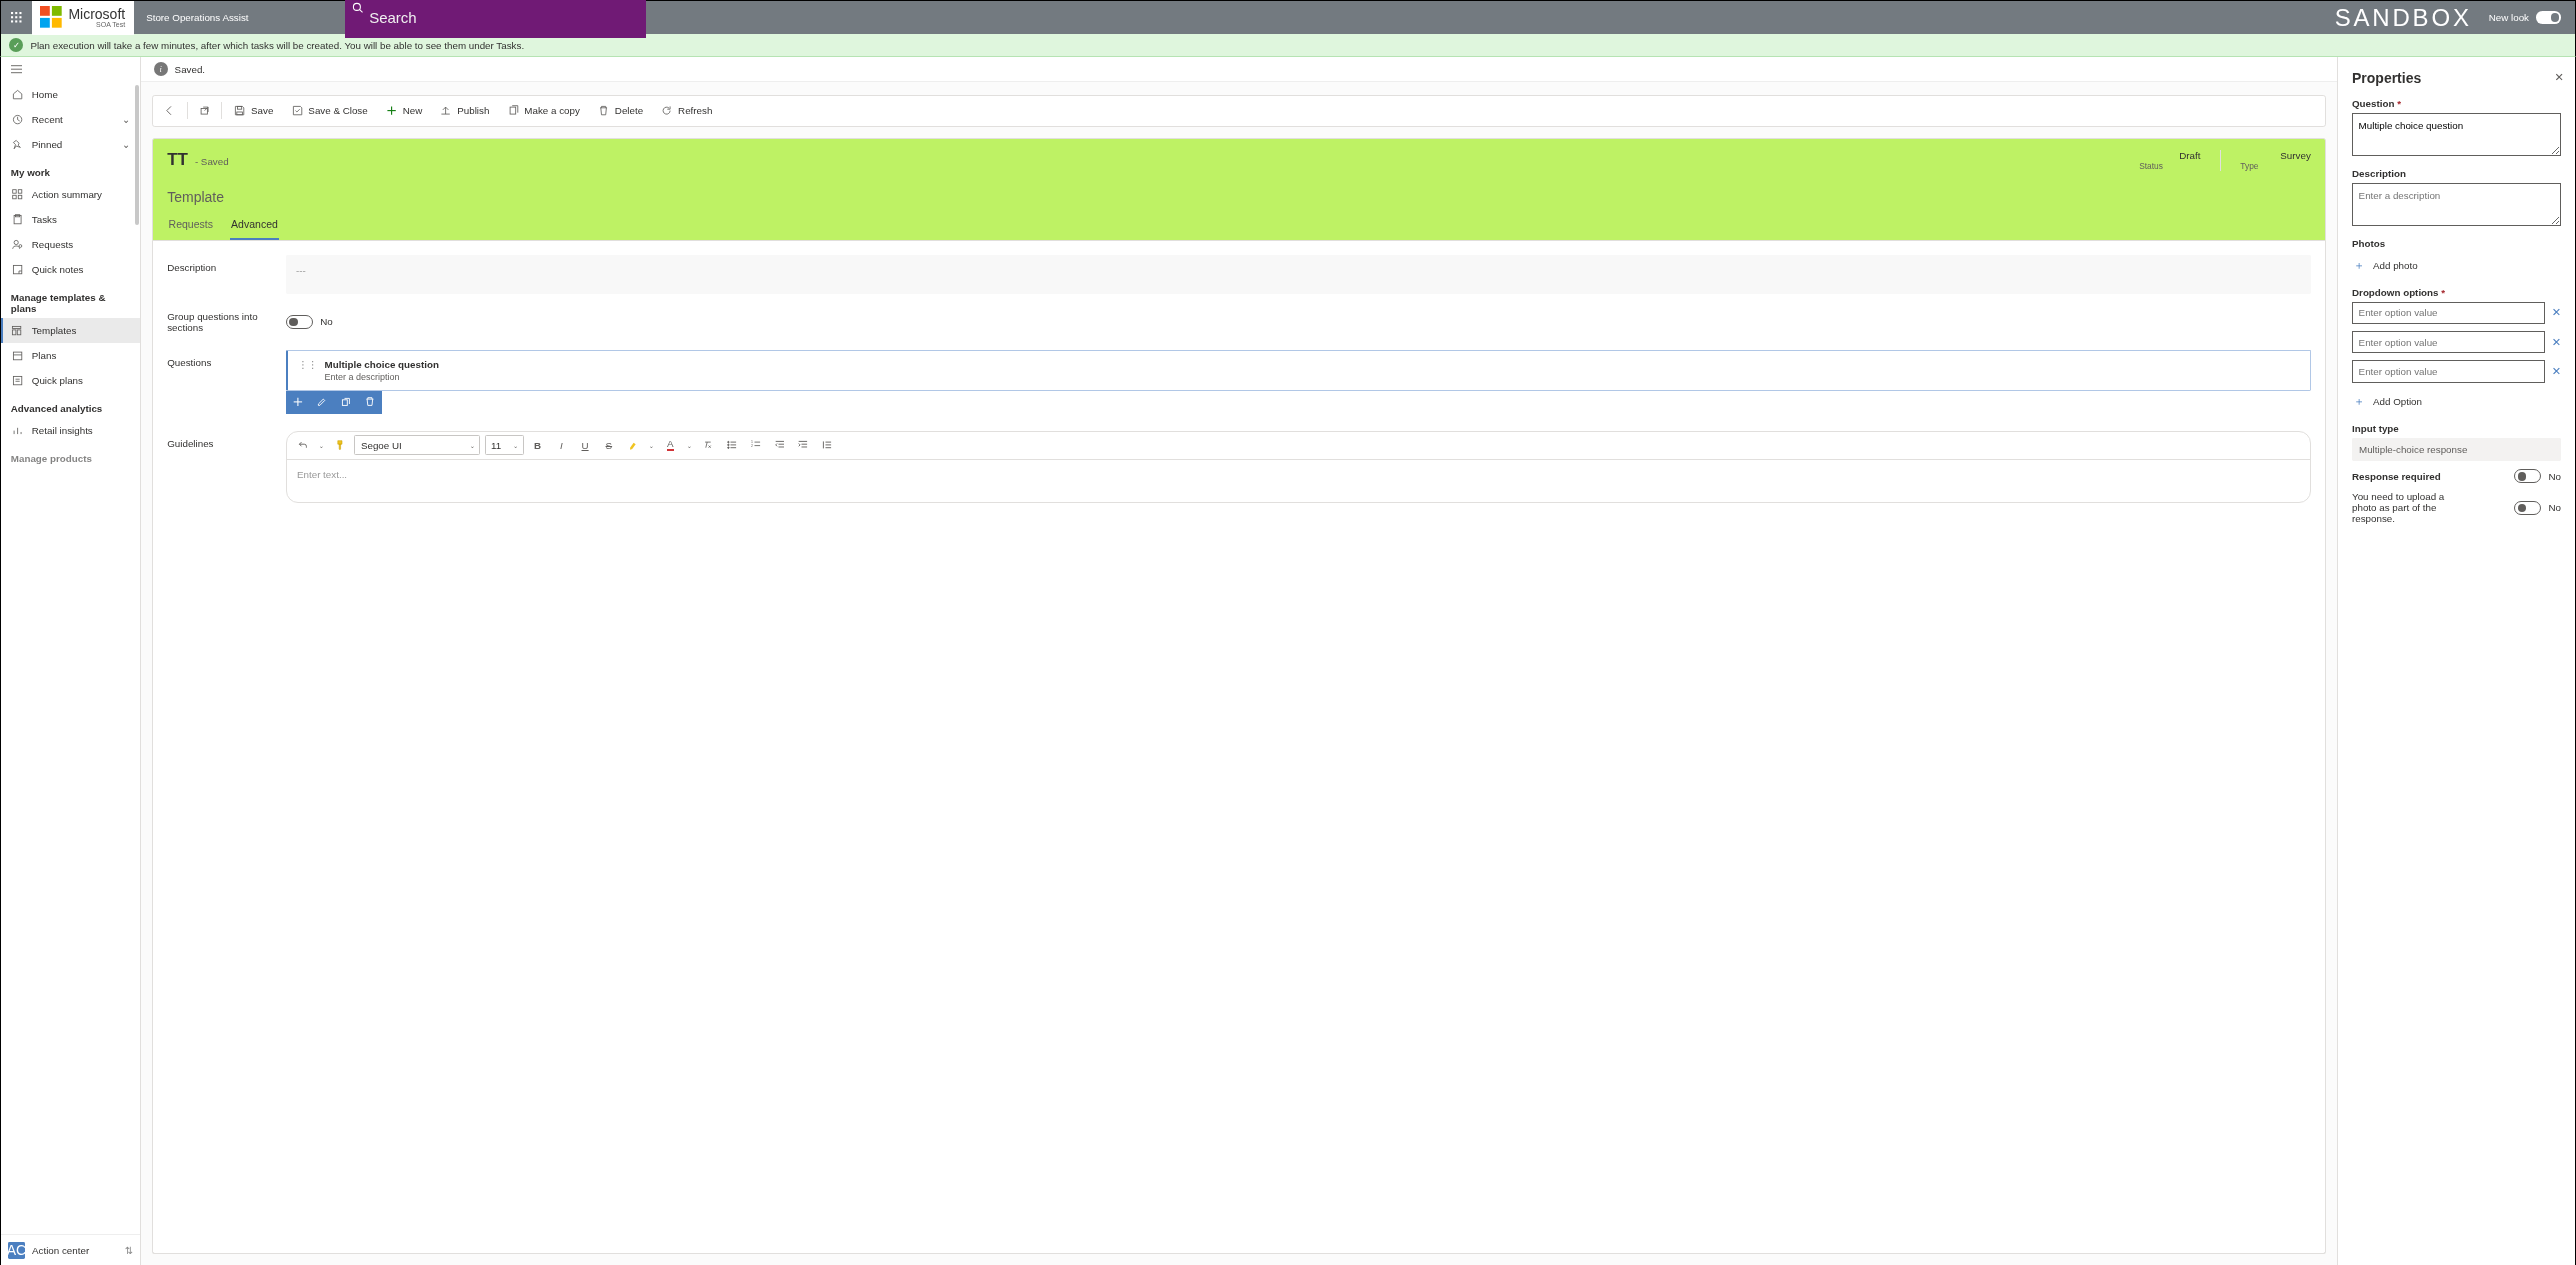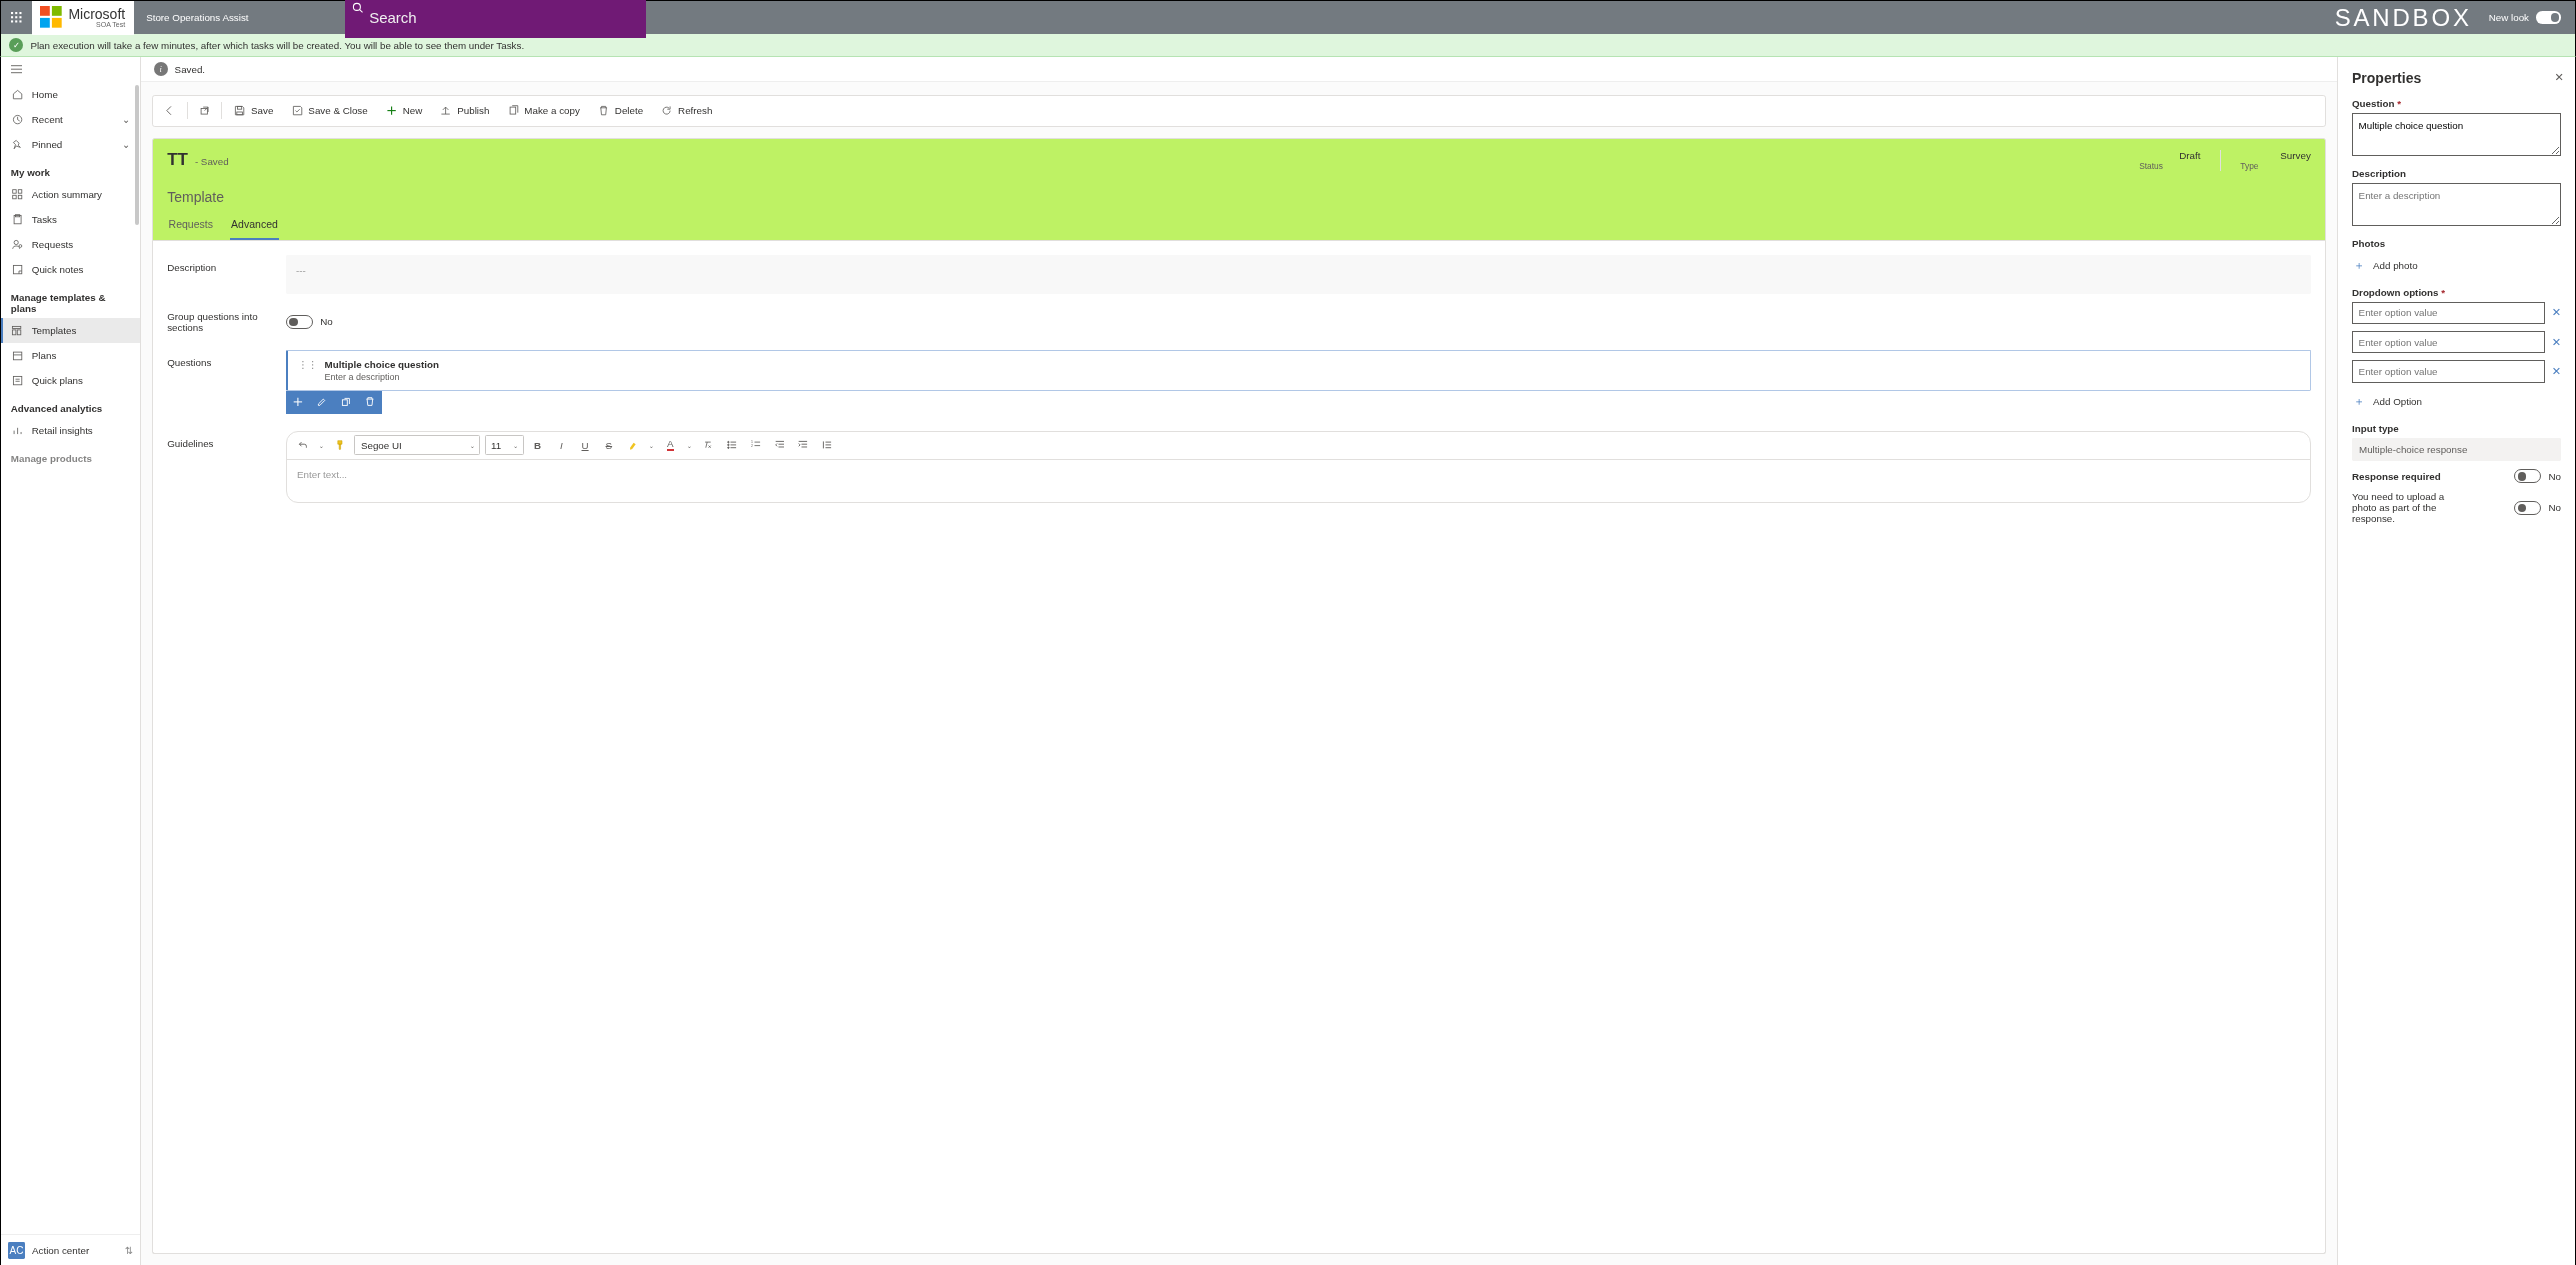--- a/index.html
+++ b/index.html
@@ -32,21 +32,21 @@
 
 .shell { display: flex; height: calc(100% - 57px); border-left: 1.4px solid #000; border-right: 1.4px solid #000; border-bottom: 1.4px solid #000;}
 .sidebar { width: 140px; border-right: 0.7px solid #e1dfdd; display: flex; flex-direction: column; position: relative; }
 .sb-toggle { height: 25px; display: flex; align-items: center; padding: 0 9.8px; color: #605e5c; cursor: pointer; }
 .sb-item { height: 25px; display: flex; align-items: center; padding: 0 9.8px; gap: 8.4px; cursor: pointer; font-size: 9.8px; color: #323130; }
 .sb-item .ico { width: 12.6px; color: #605e5c; display:flex; align-items:center; justify-content:center;}
 .sb-item .chev { margin-left: auto; color: #605e5c; }
 .sb-item.selected { background: #eaeaea; border-left: 2.1px solid #4b7fc0; padding-left: 7.7px; }
 .sb-head { padding: 9.8px 9.8px 4.2px; font-size: 9.8px; font-weight: 600; color: #323130; }
 .sb-footer { margin-top: auto; height: 31px; display: flex; align-items: center; padding: 0 7px; gap: 7px; border-top: 0.7px solid #eee; }
-.sb-footer .ac { width: 17px; height: 17px; background: #4b7fc0; color: #fff; display: flex; align-items: center; justify-content: center; font-size: 10px; border-radius: 1.4px; }
+.sb-footer .ac { width: 17px; height: 17px; background: #4b7fc0; color: #fff; display: flex; align-items: center; justify-content: center; font-size: 14px; border-radius: 1.4px; }
 .sb-footer .updown { margin-left: auto; color: #888; }
 .sb-scroll { position:absolute; right:0.7px; top:28px; width:4.2px; height:140px; background:#c8c8c8; border-radius:2.1px;}
 
 .main { flex: 1; display: flex; overflow: hidden; }
 .content { flex: 1; background: #fbfbfb; overflow: hidden; display:flex; flex-direction:column; }
 
 .saved-row { height: 25px; display: flex; align-items: center; padding: 0 12.6px; gap: 7px; background: #fff; border-bottom: 0.7px solid #eee; }
 .saved-row .info { width: 14px; height: 14px; border-radius: 50%; background: #777; color: #fff; display: flex; align-items: center; justify-content: center; font-size: 8.4px; font-style: italic; font-family: Georgia, serif; }
 
 .cmdbar { margin: 12.6px 11.2px 0; background: #fff; border: 0.7px solid #e1dfdd; border-radius: 2.8px; height: 32px; display: flex; align-items: center; padding: 0 4.2px; gap: 1.4px; }

